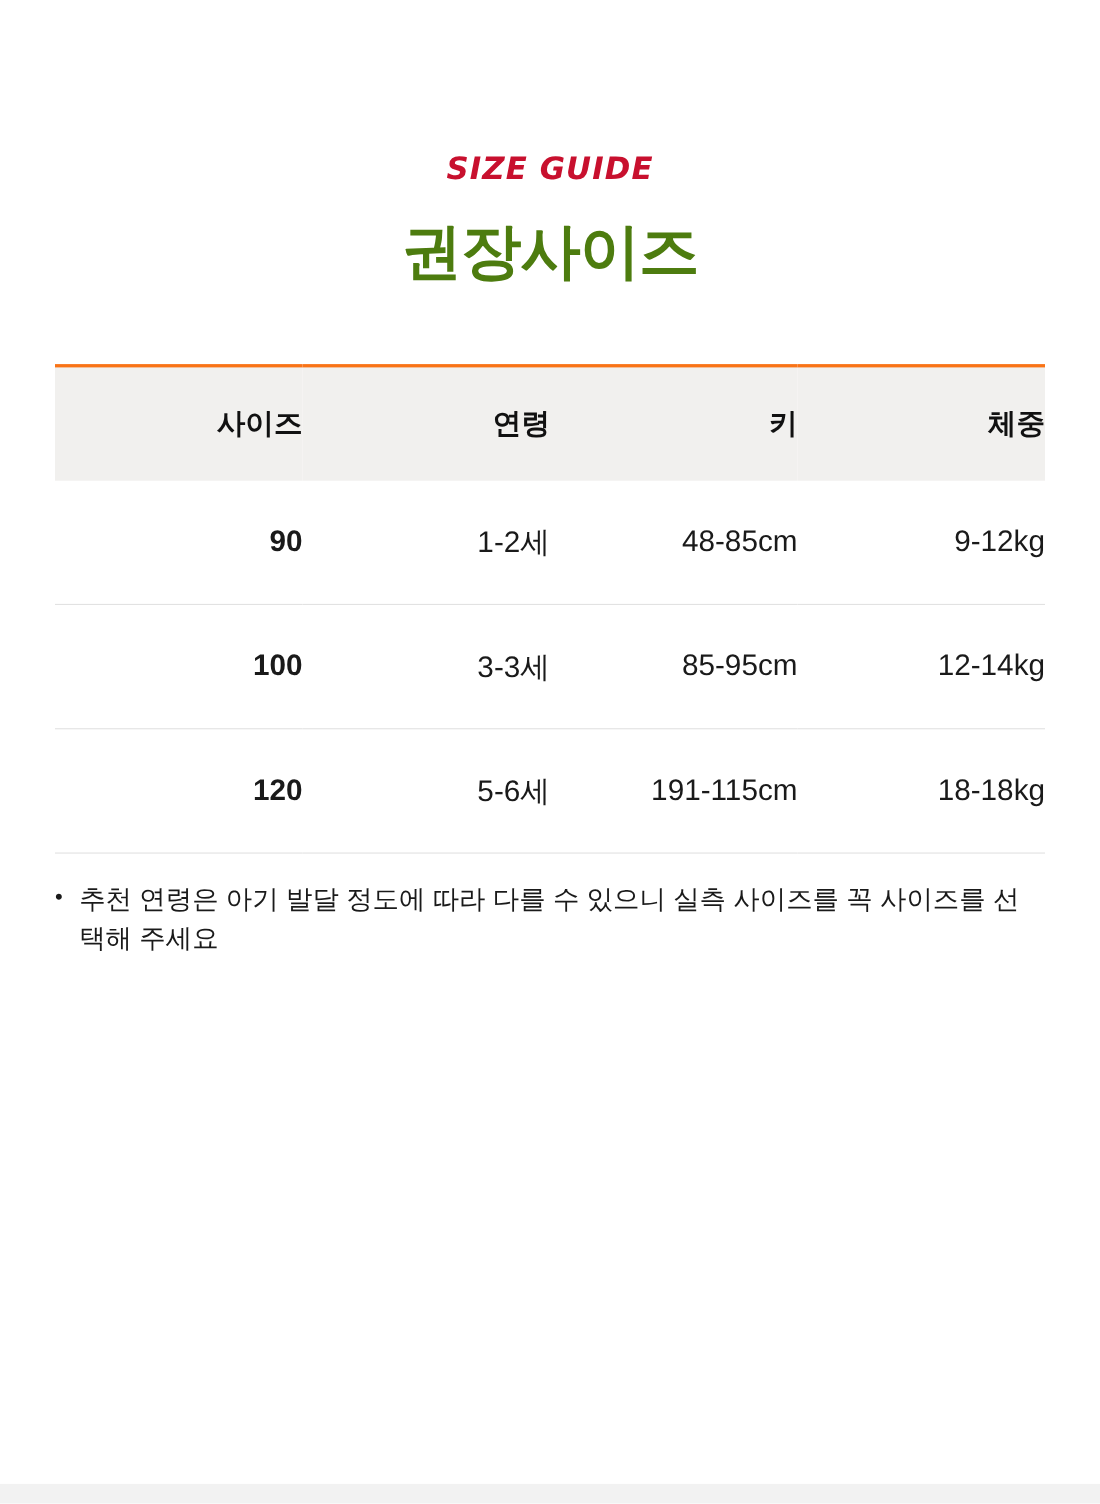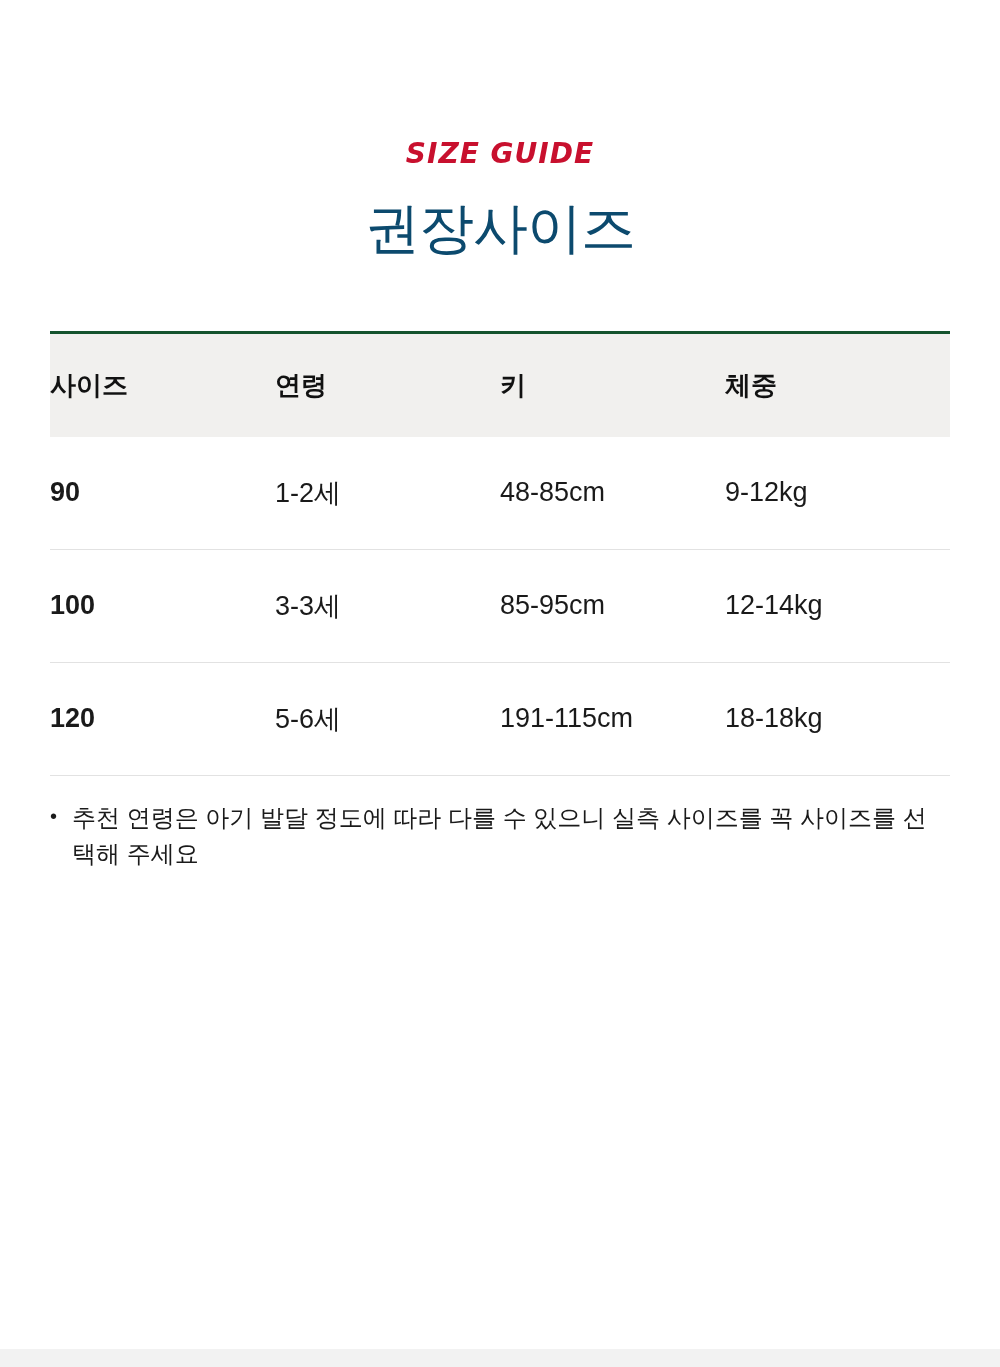--- a/index.html
+++ b/index.html
@@ -34,22 +34,22 @@
     font-style: italic;
     font-size: 28px;
     letter-spacing: 1px;
     color: #c8102e;
     line-height: 1;
   }
 
   .title {
     margin-top: 30px;
     font-size: 55px;
-    font-weight: normal;
-    color: #0c4a6e;
+    font-weight: bold;
+    color: #4d7c0f;
     letter-spacing: -1px;
     line-height: 1.1;
   }
 
   .table-wrap {
     margin: 0 auto;
     margin-top: 72px;
     width: 900px;
   }
 
@@ -61,28 +61,28 @@
 
   table.size-table thead tr {
     background: #f1f0ee;
   }
 
   table.size-table thead th {
     font-size: 26px;
     font-weight: bold;
     color: #111111;
     padding: 34px 0 34px 0;
-    text-align: left;
-    border-top: 3px solid #14532d;
+    text-align: right;
+    border-top: 3px solid #f97316;
   }
 
   table.size-table tbody td {
     font-size: 27px;
     color: #1a1a1a;
-    text-align: left;
+    text-align: right;
     padding: 38px 0 38px 0;
     border-bottom: 1px solid #e2e2e2;
   }
 
   table.size-table tbody tr td.size-cell {
     font-weight: bold;
   }
 
   table.size-table tbody tr:first-child td {
     border-top: none;

